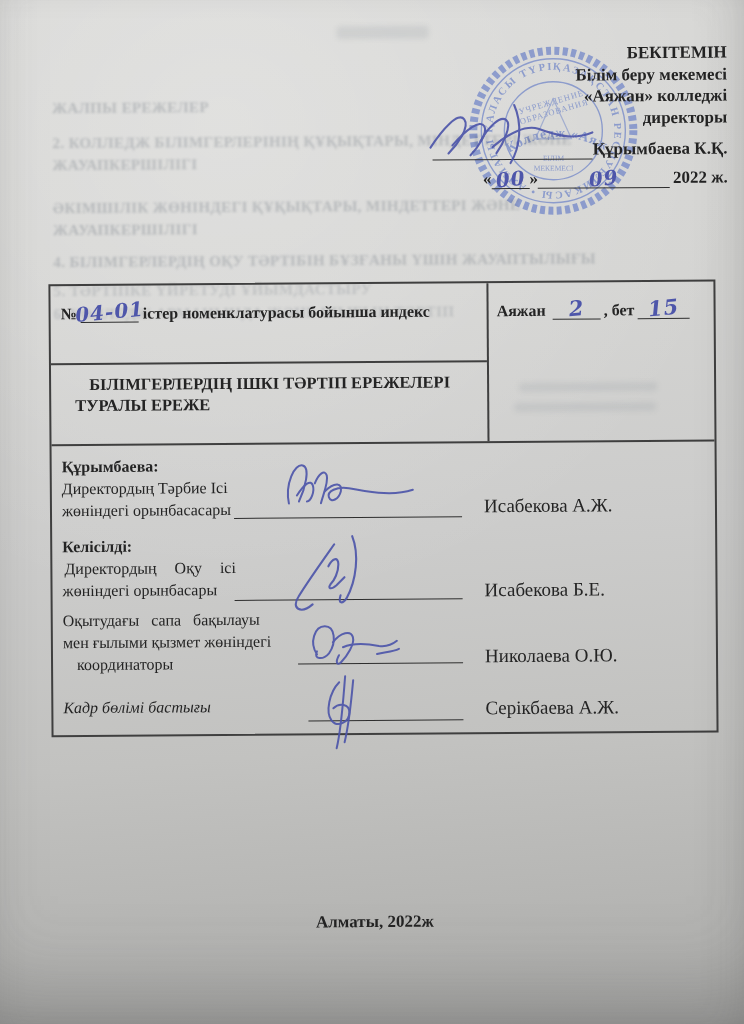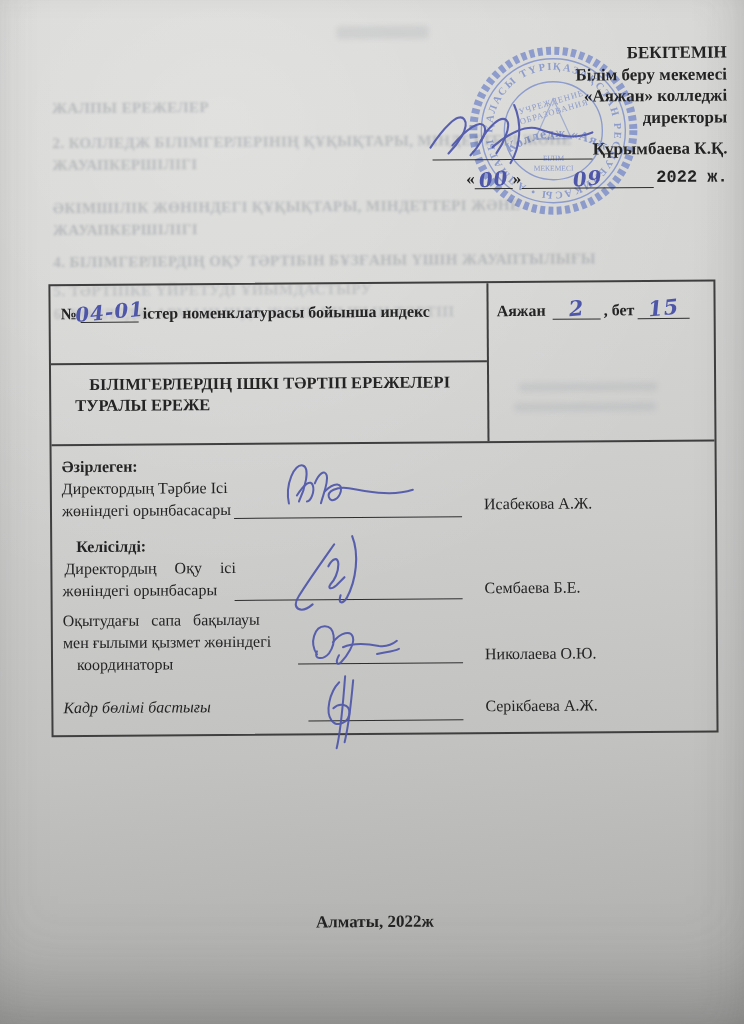--- a/index.html
+++ b/index.html
@@ -47,21 +47,21 @@
   .dana-row{position:absolute;left:446px;top:18px;width:210px;font-weight:bold;font-size:16px;white-space:nowrap;}
   .doc-title{position:absolute;left:24px;top:88px;width:410px;font-weight:bold;font-size:16.5px;line-height:21px;}
   .doc-title .l1{padding-left:14px;}
 
   
   .lbl{position:absolute;font-weight:bold;font-size:16px;}
   .role{position:absolute;font-size:16px;white-space:nowrap;}
   .just{word-spacing:14px;}
   .just2{word-spacing:8px;}
   .sline{position:absolute;border-bottom:1.5px solid #2e2e2e;height:0;}
-  .pname{position:absolute;font-size:16px;white-space:nowrap;}
+  .pname{position:absolute;font-size:19px;white-space:nowrap;}
 
   .footer{position:absolute;left:0;top:912px;width:744px;text-align:center;
     font-weight:bold;font-size:17px;z-index:3;}
 </style>
 </head>
 <body>
 
 <div class="page">
   <div class="doc">
 
@@ -113,21 +113,21 @@
       </div>
       <div class="date-row">
         <span>«</span>
         <span class="blank" style="width:38px;">
           <i class="ink">00</i>
         </span>
         <span>»</span>
         <span class="blank" style="width:132px;">
           <i class="ink">09</i>
         </span>
-        <span style="margin-left:3px;font-family:Liberation Mono, monospace;">2022 ж.</span>
+        <span style="margin-left:3px;">2022 ж.</span>
       </div>
     </div>
 
     <svg class="inksvg" style="left:425px;top:100px;" width="215" height="75" viewBox="0 0 215 75">
       <g fill="none" stroke="#4e56aa" stroke-width="2.1" stroke-linecap="round" opacity=".92">
         <path d="M8,48 C20,30 36,12 42,20 C48,28 34,46 26,54"></path>
         <path d="M30,46 C44,30 58,20 62,27 C66,34 54,50 48,56"></path>
         <path d="M58,42 C66,28 78,16 84,21 C90,26 80,46 74,54"></path>
         <path d="M70,48 C86,34 104,26 116,30 C132,36 150,42 170,34"></path>
         <path d="M92,6 C100,24 98,48 88,64"></path>
@@ -146,31 +146,31 @@
       <div class="dana-row">
         <span>Аяжан</span>
         <span class="blank" style="width:48px;margin:0 3px;"><i class="ink" style="font-size:21px;">2</i></span><span>, бет</span><span class="blank" style="width:52px;margin-left:3px;"><i class="ink" style="font-size:21px;">15</i></span>
       </div>
 
       <div class="doc-title">
         <div class="l1">БІЛІМГЕРЛЕРДІҢ ІШКІ ТӘРТІП ЕРЕЖЕЛЕРІ</div>
         <div>ТУРАЛЫ ЕРЕЖЕ</div>
       </div>
 
-      <div class="lbl" style="left:10px;top:172px;">Әзірлеген:</div>
+      <div class="lbl" style="left:10px;top:172px;">Құрымбаева:</div>
       <div class="role" style="left:10px;top:194px;">Директордың Тәрбие Ісі</div>
       <div class="role" style="left:10px;top:216px;">жөніндегі орынбасасары</div>
       <div class="sline" style="left:182px;top:233px;width:228px;"></div>
       <div class="pname" style="left:432px;top:212px;">Исабекова А.Ж.</div>
 
-      <div class="lbl" style="left:10px;top:252px;margin-left:14px;">Келісілді:</div>
+      <div class="lbl" style="left:10px;top:252px;">Келісілді:</div>
       <div class="role just" style="left:12px;top:274px;">Директордың Оқу ісі</div>
       <div class="role" style="left:10px;top:296px;">жөніндегі орынбасары</div>
       <div class="sline" style="left:182px;top:315px;width:228px;"></div>
-      <div class="pname" style="left:432px;top:296px;">Сембаева Б.Е.</div>
+      <div class="pname" style="left:432px;top:296px;">Исабекова Б.Е.</div>
 
       <div class="role just2" style="left:10px;top:326px;">Оқытудағы сапа бақылауы</div>
       <div class="role" style="left:10px;top:348px;">мен ғылыми қызмет жөніндегі</div>
       <div class="role" style="left:24px;top:370px;">координаторы</div>
       <div class="sline" style="left:245px;top:379px;width:165px;"></div>
       <div class="pname" style="left:432px;top:362px;">Николаева О.Ю.</div>
 
       <div class="role" style="left:10px;top:413px;font-style:italic;">Кадр бөлімі бастығы</div>
       <div class="sline" style="left:255px;top:436px;width:155px;"></div>
       <div class="pname" style="left:432px;top:414px;">Серікбаева А.Ж.</div>

